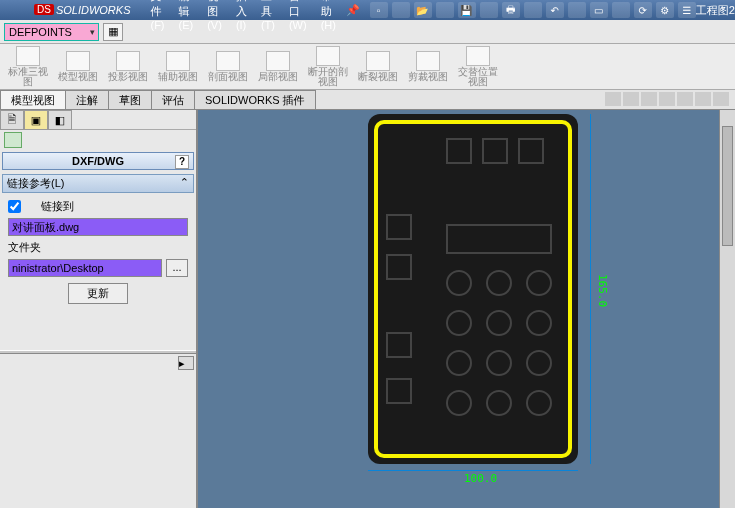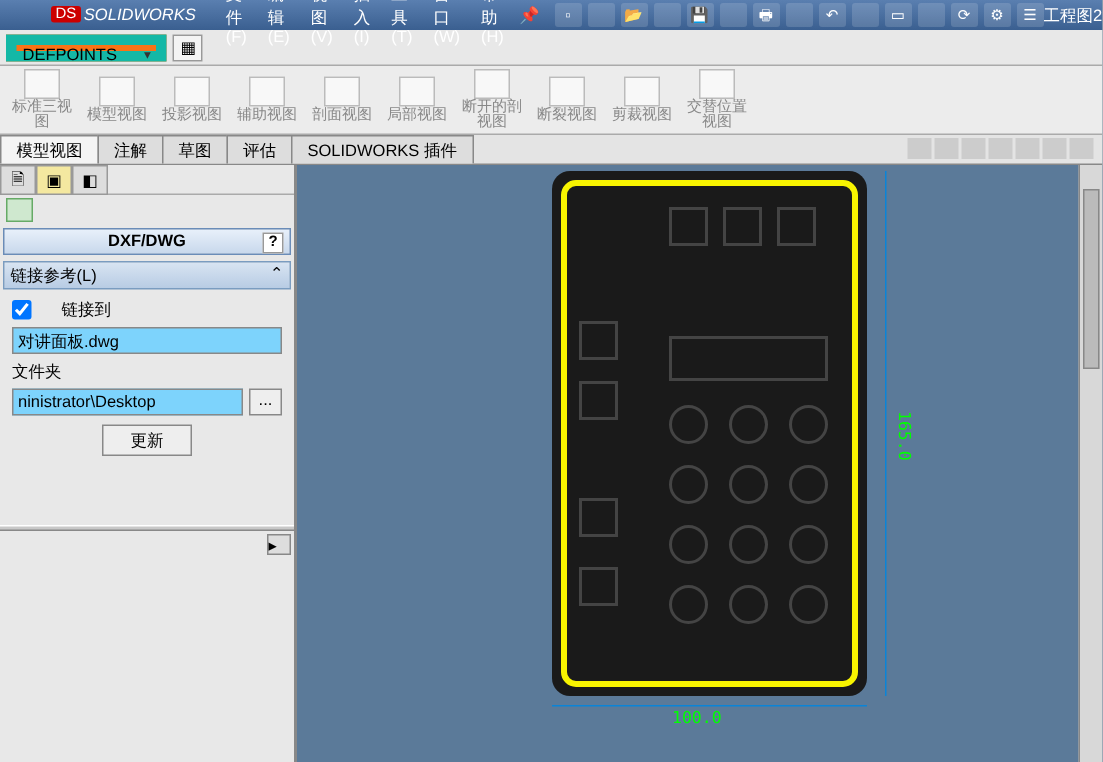--- a/index.html
+++ b/index.html
@@ -11,21 +11,21 @@
 .logo-ds { background:#c00; color:#fff; padding:0 3px; margin-right:2px; border-radius:2px; font-style:normal; font-size:10px; }
 .menu { display:flex; gap:2px; margin-left:8px; }
 .menu span { padding:2px 6px; cursor:default; }
 .tb-icons { display:flex; gap:4px; margin-left:10px; align-items:center; }
 .tb-icons span { width:18px; height:16px; display:flex; align-items:center; justify-content:center; background:rgba(255,255,255,.15); border-radius:2px; font-size:10px; }
 .sep { width:1px; height:14px; background:rgba(255,255,255,.3); }
 .doc-title { margin-left:auto; padding-right:4px; font-size:11px; white-space:nowrap; overflow:hidden; }
 
 
 .row2 { height:24px; background:#e8e8e8; border-bottom:1px solid #aaa; display:flex; align-items:center; padding:0 4px; gap:4px; }
-.combo { border:7px solid #14b8a6; background:#f97316; padding:1px 4px; display:flex; gap:18px; height:18px; }
+.combo { border:1px solid #14b8a6; background:#f9a8d4; padding:1px 4px; display:flex; align-items:center; gap:18px; height:18px; }
 .combo::after { content:"▾"; font-size:9px; color:#333; }
 .sqbtn { width:20px; height:18px; border:1px solid #999; background:#f4f4f4; display:flex; align-items:center; justify-content:center; }
 
 
 .ribbon { height:46px; background:#ececec; border-bottom:1px solid #aaa; display:flex; padding:2px 6px; gap:6px; }
 .rb { width:44px; display:flex; flex-direction:column; align-items:center; justify-content:center; color:#888; }
 .rb .ic { width:24px; height:20px; border:1px solid #bbb; background:#f8f8f8; margin-bottom:1px; }
 .rb span { font-size:10px; line-height:10px; text-align:center; }
 
 
@@ -40,21 +40,21 @@
 .left { width:198px; background:#e8e8e8; border-right:2px solid #888; display:flex; flex-direction:column; }
 .sidetabs { height:20px; display:flex; border-bottom:1px solid #aaa; }
 .sidetab { width:24px; height:20px; border:1px solid #999; background:#ddd; display:flex; align-items:center; justify-content:center; }
 .sidetab.active { background:#f4e8a0; }
 .panel-head { background:linear-gradient(#e8f0fa,#c8d8ec); border:1px solid #6a8cb8; margin:2px; padding:2px 6px; text-align:center; font-weight:bold; position:relative; }
 .panel-head .q { position:absolute; right:4px; top:2px; border:1px solid #999; width:14px; height:14px; font-size:10px; line-height:12px; text-align:center; background:#fff; }
 .section-head { background:linear-gradient(#d8e4f2,#b8ccE4); border:1px solid #7a9cc0; margin:2px; padding:1px 4px; font-size:11px; display:flex; }
 .section-head .chev { margin-left:auto; }
 .pbody { margin:2px 6px; display:flex; flex-direction:column; gap:4px; padding:2px; }
 .chk { display:flex; align-items:center; gap:20px; }
-.inp { border:1px solid #888; background:#7dd3fc; padding:1px 3px; height:18px; }
+.inp { border:1px solid #888; background:#8b5cf6; padding:1px 3px; height:18px; }
 .row { display:flex; gap:4px; align-items:flex-start; }
 .browse { width:22px; height:18px; border:1px solid #888; background:#eee; text-align:center; line-height:14px; }
 .btn { border:1px solid #888; background:#eee; padding:2px 18px; margin:2px auto; }
 .greenbtns { display:flex; gap:2px; margin:2px 4px; }
 .gbtn { width:18px; height:16px; border:1px solid #6a6; background:#cfe8cf; }
 .splitter { height:4px; background:#c8c8c8; border-top:1px solid #fff; border-bottom:1px solid #888; margin-top:40px; cursor:row-resize; }
 .leftscroll { width:16px; height:14px; border:1px solid #888; background:#ddd; margin:2px; align-self:flex-end; }
 
 
 .canvas { flex:1; background:#5b7a99; position:relative; }
@@ -235,21 +235,21 @@
         <div class="circ" style="left:158px; top:196px"></div>
         <div class="circ" style="left:78px; top:236px"></div>
         <div class="circ" style="left:118px; top:236px"></div>
         <div class="circ" style="left:158px; top:236px"></div>
         <div class="circ" style="left:78px; top:276px"></div>
         <div class="circ" style="left:118px; top:276px"></div>
         <div class="circ" style="left:158px; top:276px"></div>
       </div>
 
       <div class="dimline" style="left:0; top:356px; width:210px; height:1px"></div>
-      <div class="dim" style="left:80px; top:358px">100.0</div>
+      <div class="dim" style="left:96px; top:358px">100.0</div>
       <div class="dimline" style="left:222px; top:0; width:1px; height:350px"></div>
       <div class="dim" style="left:228px; top:160px; writing-mode:vertical-rl">165.0</div>
     </div>
     <div class="scrollbar-v">
       <div class="scroll-thumb"></div>
     </div>
   </div>
 </div>
 
 </body></html>

